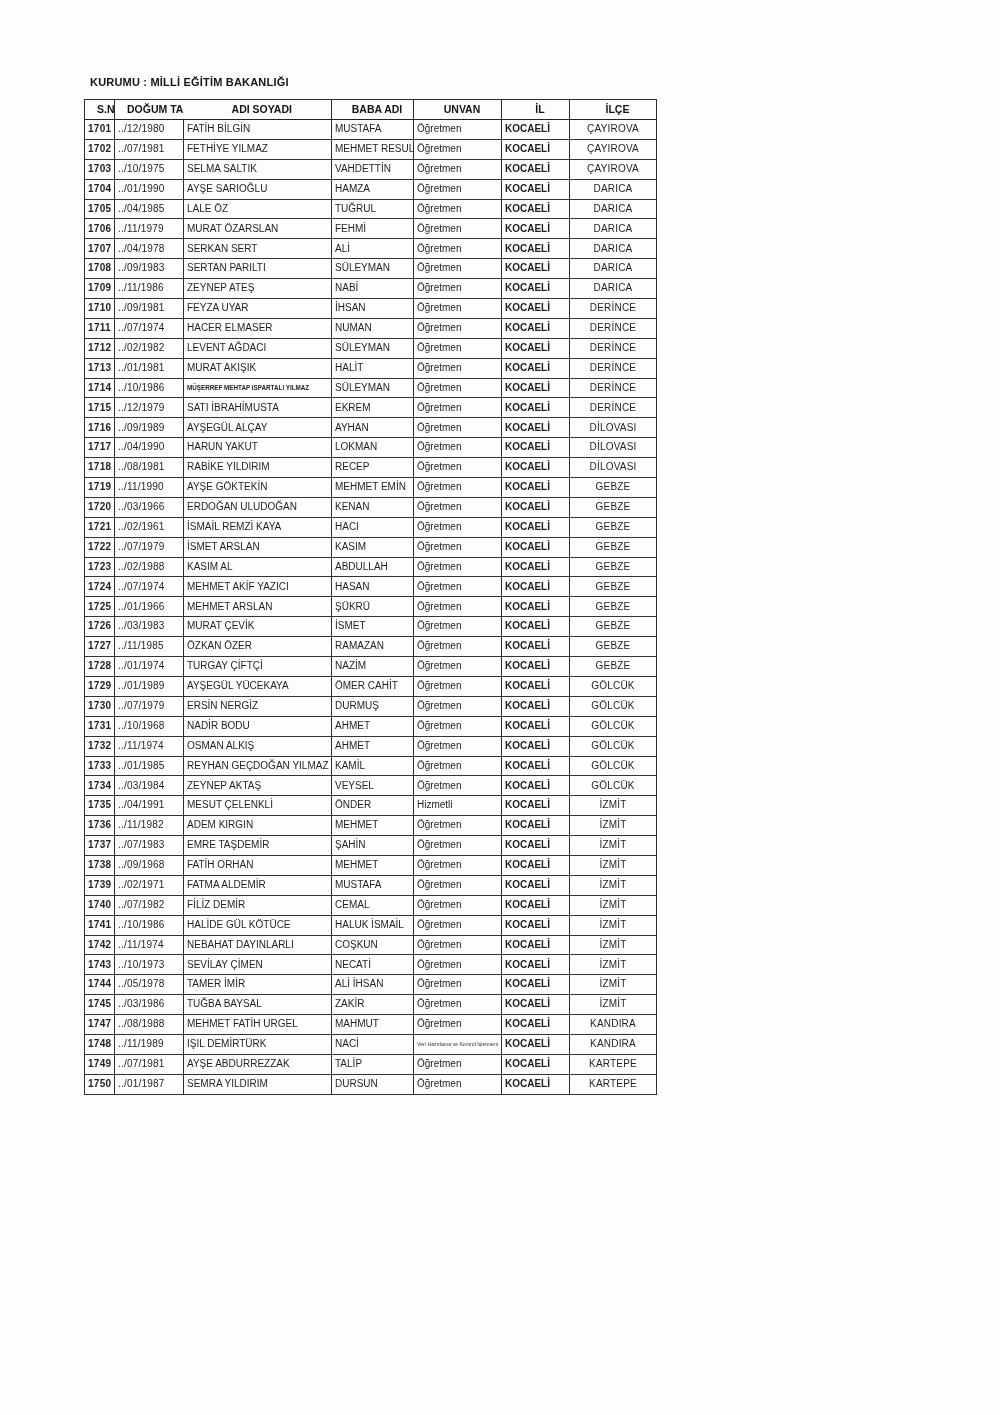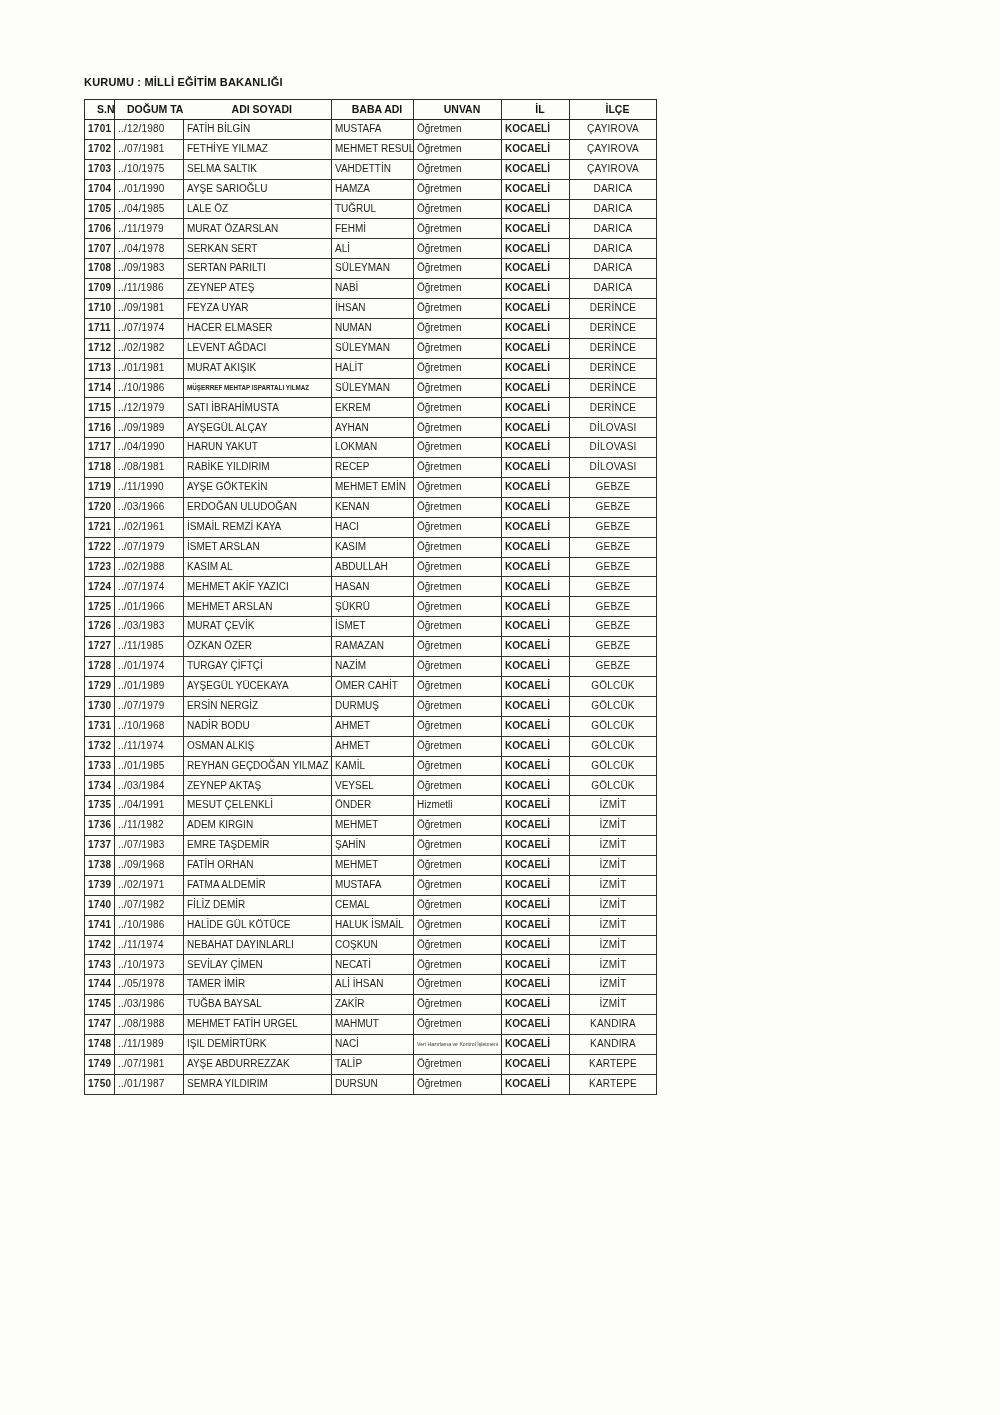--- a/index.html
+++ b/index.html
@@ -11,21 +11,21 @@
   .page {
     position: relative;
     width: 1000px;
     height: 1415px;
     background: #fdfdfc;
     overflow: hidden;
     color: #1b1b1b;
   }
   .doc-title {
     position: absolute;
-    left: 84px;
+    left: 90px;
     top: 76px;
     font-size: 11px;
     font-weight: 700;
     letter-spacing: 0.2px;
     color: #151515;
   }
   table.roster {
     position: absolute;
     left: 84px;
     top: 99px;

